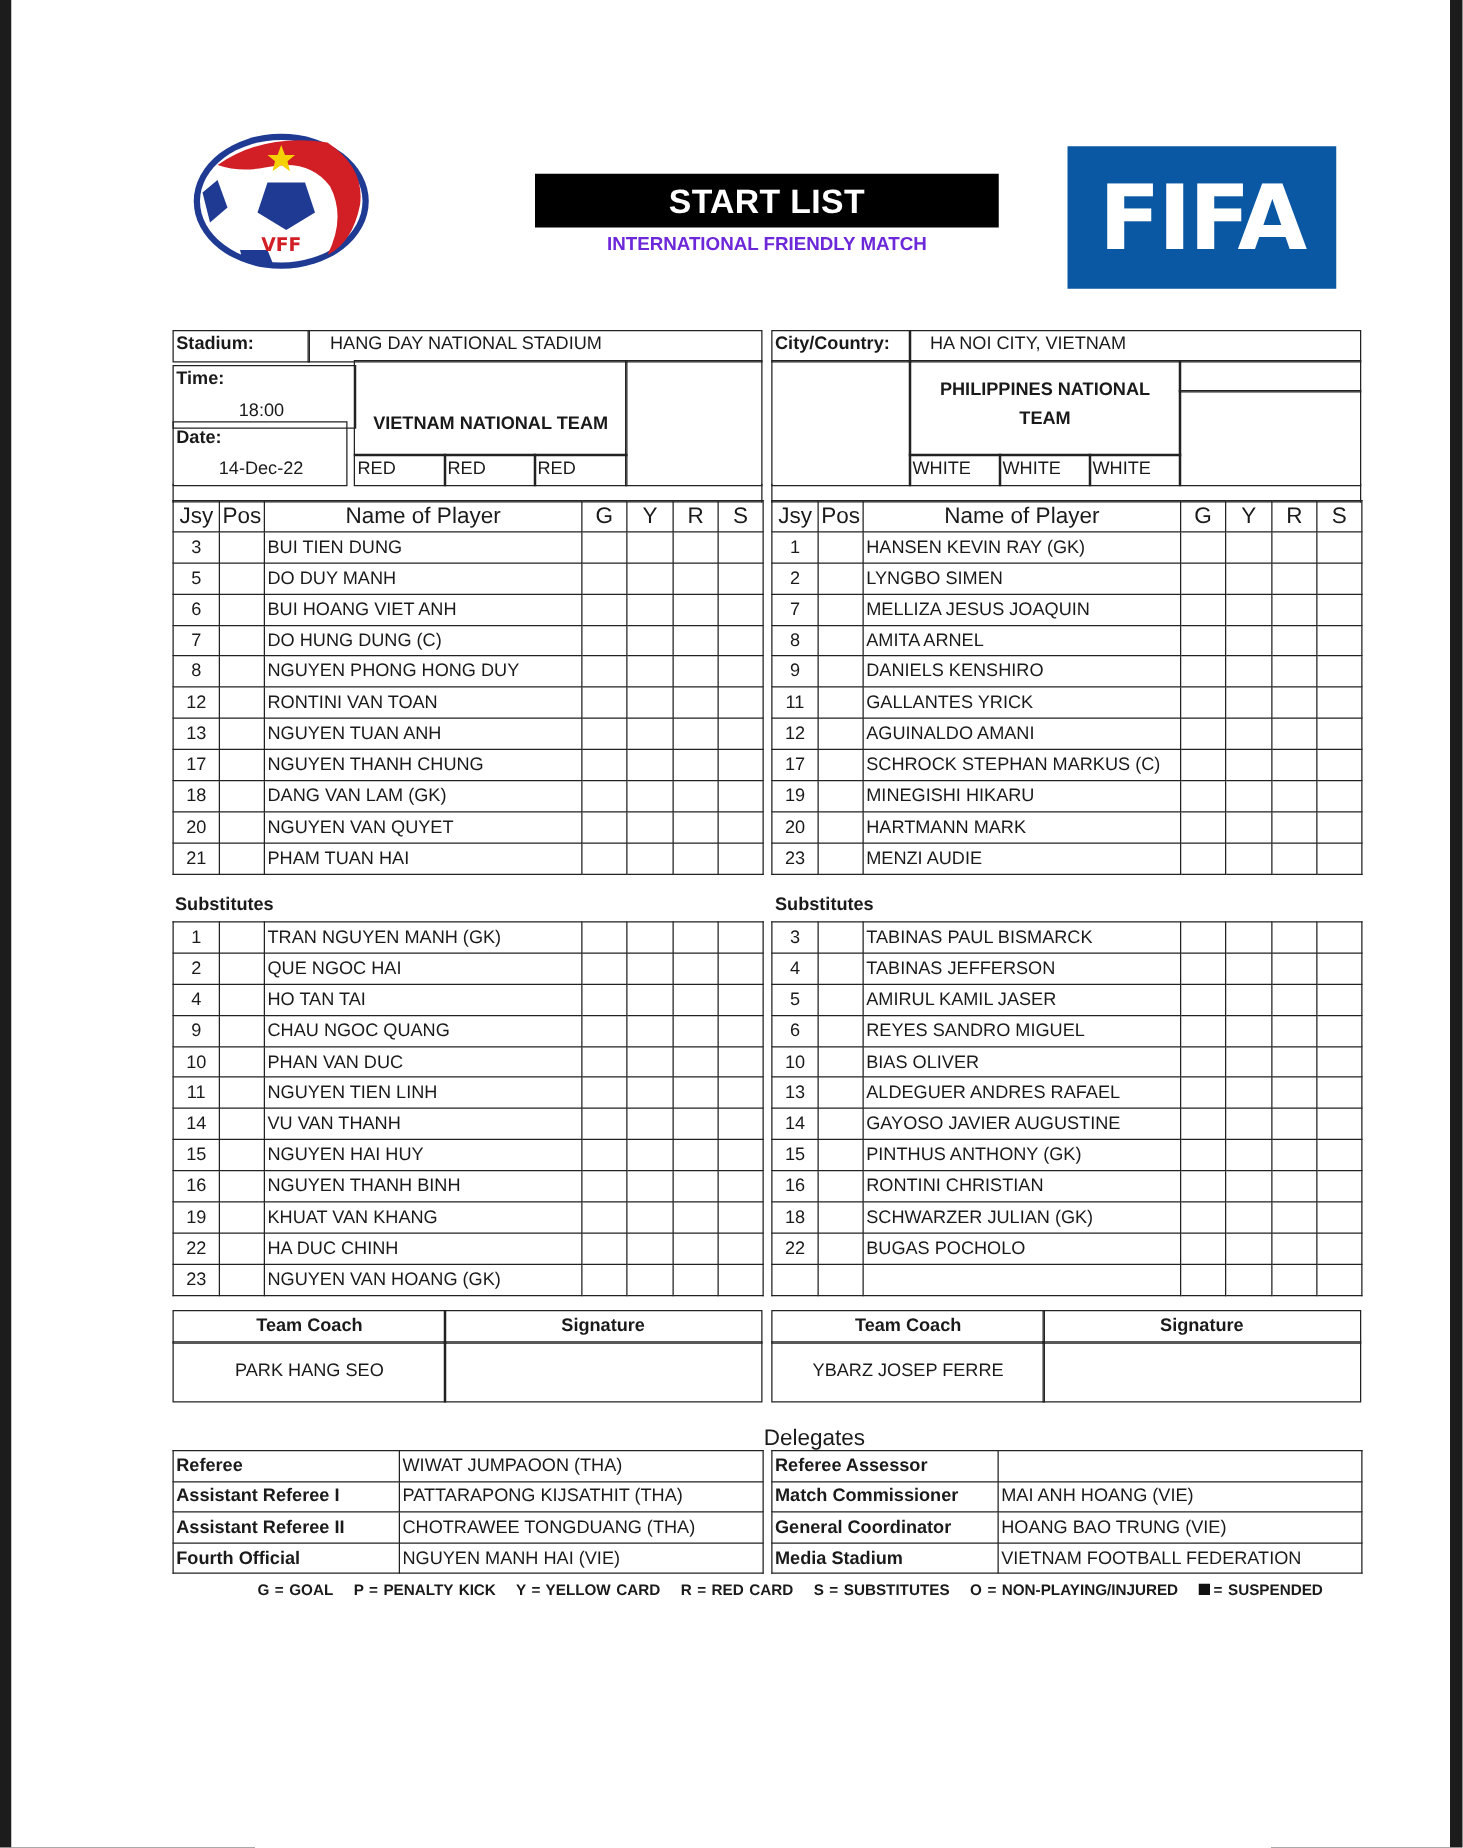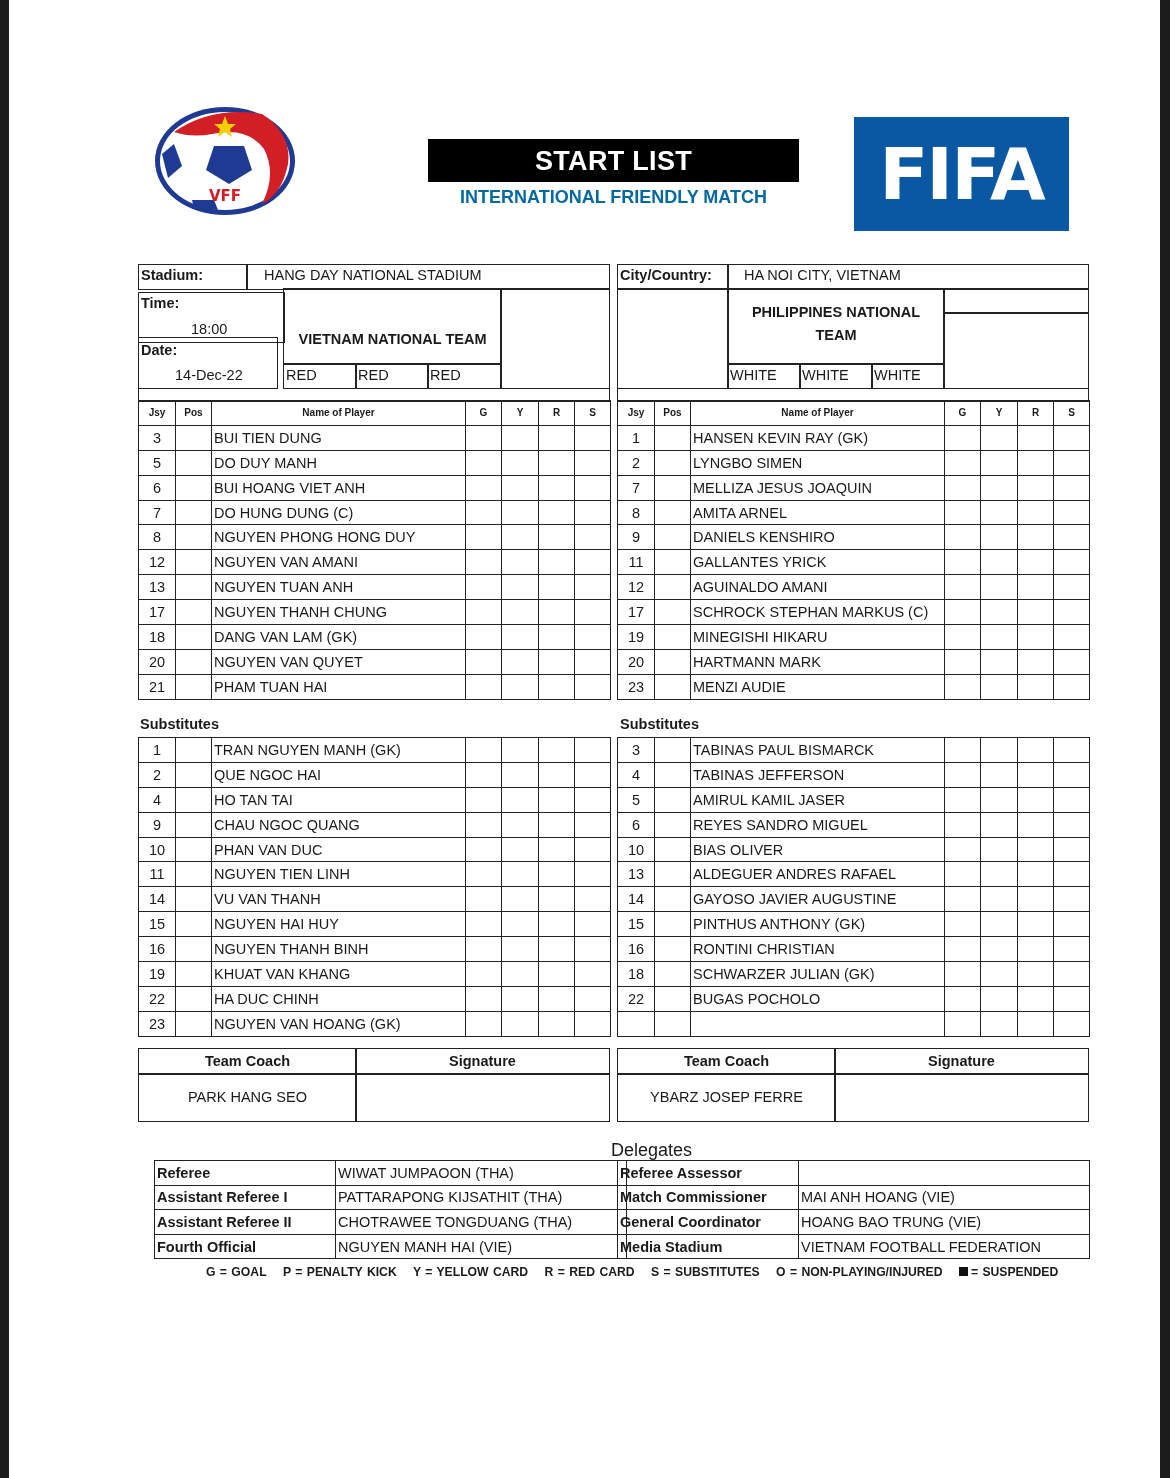--- a/index.html
+++ b/index.html
@@ -5,31 +5,31 @@
   * { box-sizing: border-box; margin: 0; padding: 0; }
   html, body { width: 1170px; height: 1478px; overflow: hidden; }
   body { background: #1c1c1c; font-family: "Liberation Sans", sans-serif; color: #1a1a1a; position: relative; }
   .page { position: absolute; left: 9px; top: 0; width: 1151px; height: 1478px; background: #ffffff; }
   .abs { position: absolute; }
 
   
   .vff-logo { left: 143px; top: 104px; width: 146px; height: 114px; }
   .title-bar { left: 419px; top: 139px; width: 371px; height: 43px; background: #000; color: #fff;
     font-weight: bold; font-size: 27px; text-align: center; line-height: 44px; letter-spacing: 0.3px; }
-  .subtitle { left: 419px; top: 187px; width: 371px; text-align: center; font-weight: bold; font-size: 18px; color: #0369a1; }
+  .subtitle { left: 419px; top: 187px; width: 371px; text-align: center; font-weight: bold; font-size: 15px; color: #6d28d9; }
   .fifa-logo { left: 845px; top: 117px; width: 215px; height: 114px; background: #0a57a3; color: #fff;
     font-family: "DejaVu Sans", sans-serif; font-weight: bold; font-size: 72px; text-align: center; line-height: 114px; letter-spacing: -2px; }
   .cell { position: absolute; border: 1.5px solid #222; font-size: 14.5px; white-space: nowrap; overflow: hidden; }
   .bold { font-weight: bold; }
   .center { text-align: center; }
 
   
   table.grid { position: absolute; border-collapse: collapse; table-layout: fixed; font-size: 14.5px; }
   table.grid td, table.grid th { border: 1.5px solid #222; height: 24.9px; padding: 0 2px; white-space: nowrap; overflow: hidden; }
-  table.grid th { font-weight: bold; font-size: 10px; text-align: center; }
+  table.grid th { font-weight: normal; font-size: 18px; text-align: center; }
   table.grid td.jsy { text-align: center; }
   table.grid td.name { text-align: left; padding-left: 2px; }
 
   .section-label { font-weight: bold; font-size: 14.5px; }
 
   table.official { position: absolute; border-collapse: collapse; table-layout: fixed; font-size: 14.5px; }
   table.official td { border: 1.5px solid #222; height: 24.6px; padding: 0 2px; white-space: nowrap; }
   table.official td.role { font-weight: bold; }
 
   .legend { left: 197px; top: 1265px; font-size: 12.2px; font-weight: bold; white-space: nowrap; word-spacing: 1px; }
@@ -151,21 +151,21 @@
           <td></td>
           <td class="name">NGUYEN PHONG HONG DUY</td>
           <td></td>
           <td></td>
           <td></td>
           <td></td>
         </tr>
         <tr>
           <td class="jsy">12</td>
           <td></td>
-          <td class="name">NGUYEN VAN AMANI</td>
+          <td class="name">RONTINI VAN TOAN</td>
           <td></td>
           <td></td>
           <td></td>
           <td></td>
         </tr>
         <tr>
           <td class="jsy">13</td>
           <td></td>
           <td class="name">NGUYEN TUAN ANH</td>
           <td></td>
@@ -588,21 +588,21 @@
   <div class="cell center" style="left:129px;top:1073px;width:219px;height:49px;line-height:46px;">PARK HANG SEO</div>
   <div class="cell" style="left:346px;top:1073px;width:255px;height:49px;"></div>
 
   <div class="cell bold center" style="left:608px;top:1048px;width:219px;height:27px;line-height:24px;">Team Coach</div>
   <div class="cell bold center" style="left:825px;top:1048px;width:255px;height:27px;line-height:24px;">Signature</div>
   <div class="cell center" style="left:608px;top:1073px;width:219px;height:49px;line-height:46px;">YBARZ JOSEP FERRE</div>
   <div class="cell" style="left:825px;top:1073px;width:255px;height:49px;"></div>
 
   <div class="abs" style="left:570px;top:1140px;font-size:18px;margin-left:32px;">Delegates</div>
 
-  <table class="official" id="officials-left" style="left:129px;top:1160px;width:472px;margin-left:16px;">
+  <table class="official" id="officials-left" style="left:129px;top:1160px;width:472px;">
     <colgroup>
         <col style="width:181px">
         <col style="width:291px">
       </colgroup>
     <tbody>
         <tr>
           <td class="role">Referee</td>
           <td>WIWAT JUMPAOON (THA)</td>
         </tr>
         <tr>

